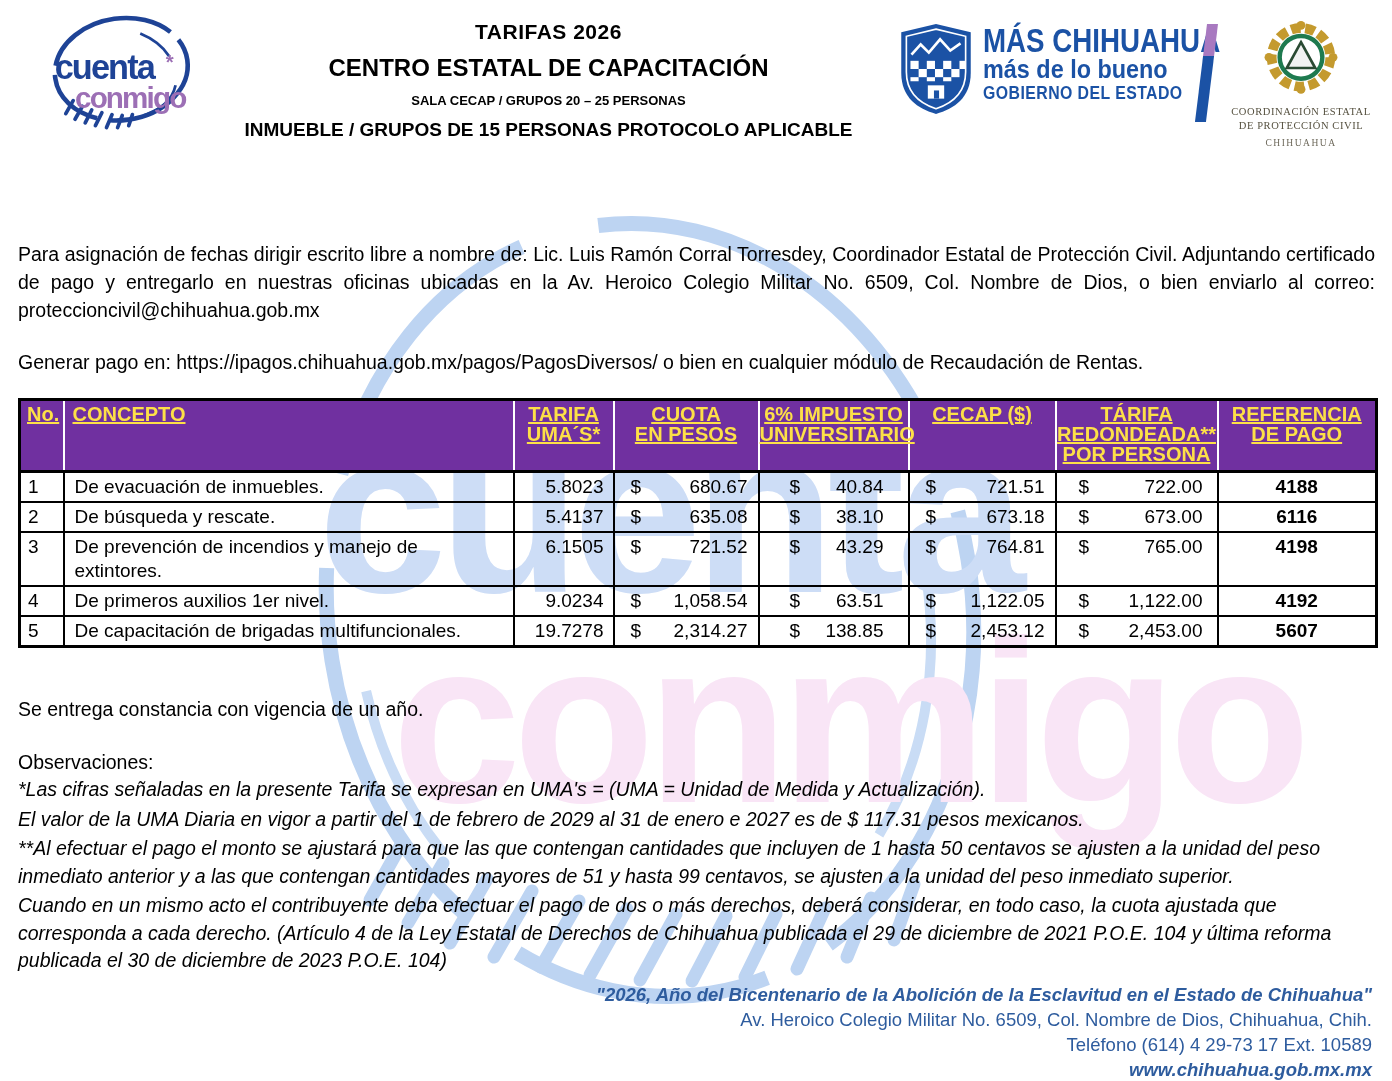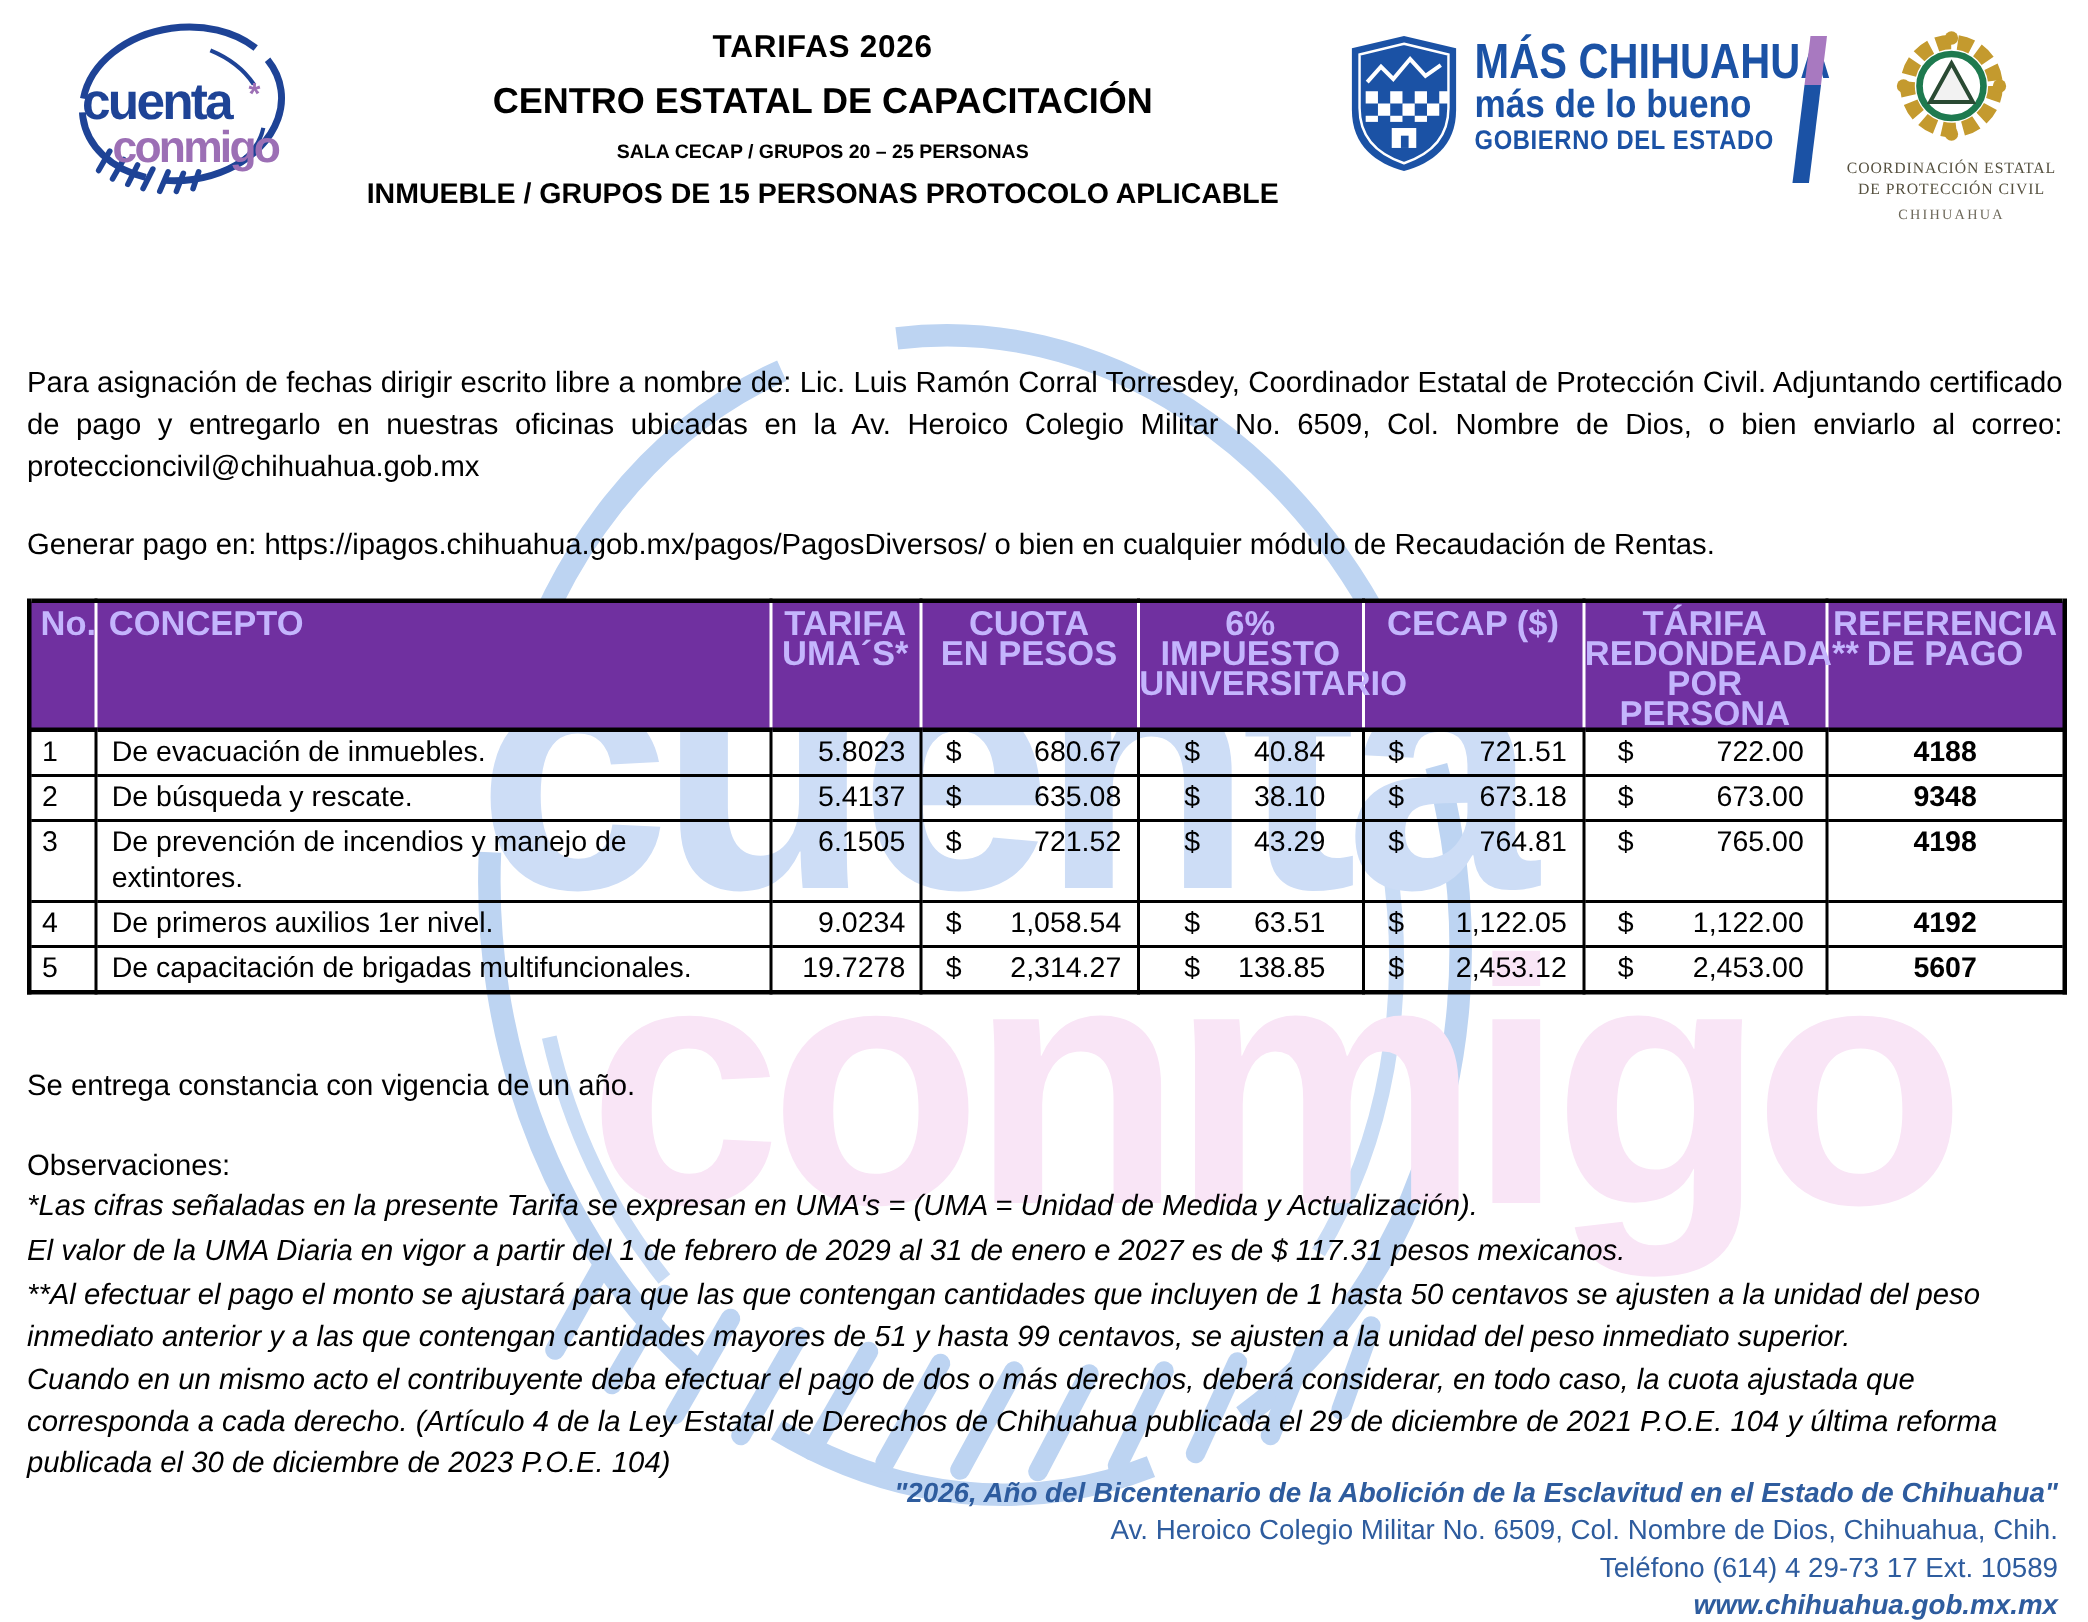--- a/index.html
+++ b/index.html
@@ -36,24 +36,24 @@
              color:#6d685a; margin-top:6px; }
 
   
   .para { margin:0 17px 0 18px; font-size:19.5px; line-height:28px; text-align:justify; }
   .p1 { margin-top:92px; }
   .p2 { margin-top:24px; text-align:left; }
 
   
   table.tarifas { border-collapse:collapse; margin:22px 0 0 18px; width:1357px;
                   table-layout:fixed; background:transparent; border:3px solid #000; }
-  .tarifas th { background:#7030a0; color:#c4b5fd; font-weight:bold; font-size:23px;
+  .tarifas th { background:#7030a0; color:#fde047; font-weight:bold; font-size:20px;
                 line-height:20px; vertical-align:top; text-align:center; padding-top:3px;
                 border-left:2px solid #fff; border-right:2px solid #fff;
-                border-bottom:3px solid #000; white-space:pre-line; height:72px; }
+                border-bottom:3px solid #000; white-space:pre-line; height:72px;text-decoration:underline; }
   .tarifas th:first-child { border-left:3px solid #000; text-align:left; padding-left:6px; }
   .tarifas th:last-child { border-right:3px solid #000; }
   .tarifas th.th-concepto { text-align:left; padding-left:8px; }
   .tarifas td { border:2px solid #000; font-size:19px; line-height:24px;
                 vertical-align:top; padding-top:2px; padding-bottom:2px; }
   .td-no { padding-left:7px; }
   .td-con { padding-left:10px; padding-right:6px; }
   .td-uma { text-align:right; padding-right:9px; }
   .money { display:flex; justify-content:space-between; }
   .m-cuota { padding:0 10px 0 16px; }
@@ -261,21 +261,21 @@
                 <span>$</span>
                 <span>673.18</span>
               </div>
             </td>
           <td>
               <div class="money m-red">
                 <span>$</span>
                 <span>673.00</span>
               </div>
             </td>
-          <td class="td-ref">9348</td>
+          <td class="td-ref">6116</td>
         </tr>
         <tr class="r3">
           <td class="td-no">3</td>
           <td class="td-con">De prevención de incendios y manejo de extintores.</td>
           <td class="td-uma">6.1505</td>
           <td>
               <div class="money m-cuota">
                 <span>$</span>
                 <span>721.52</span>
               </div>

